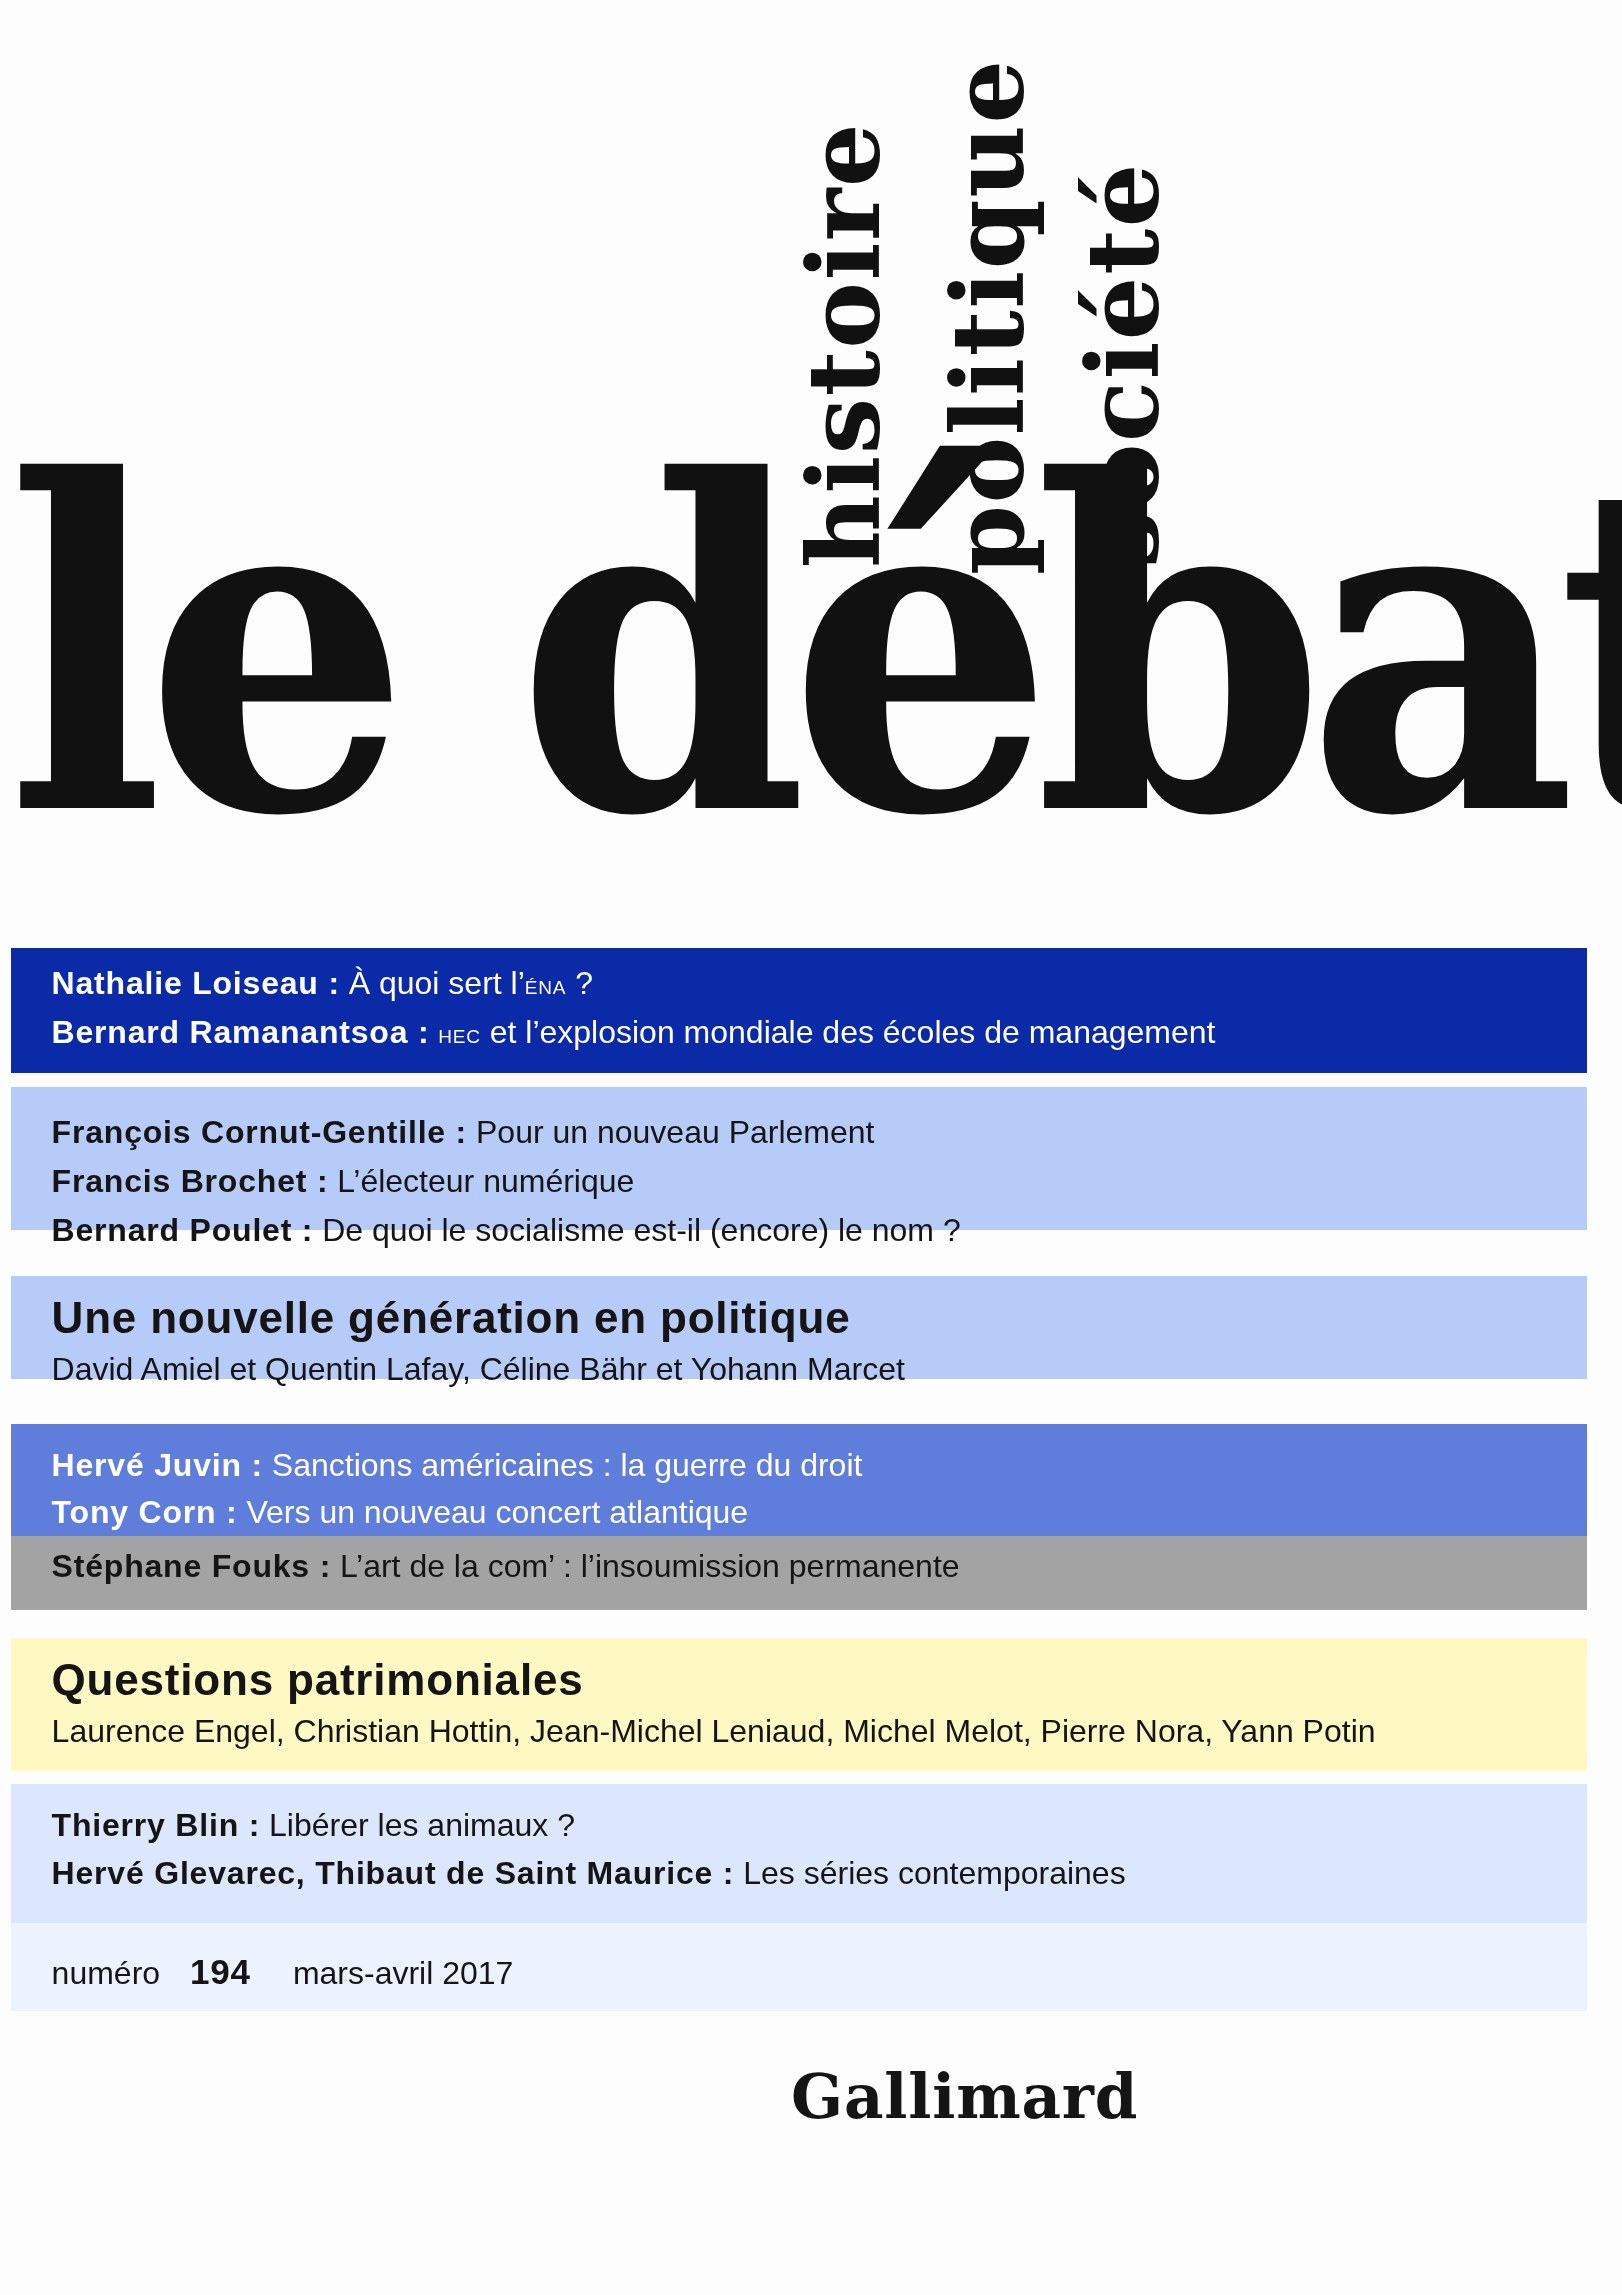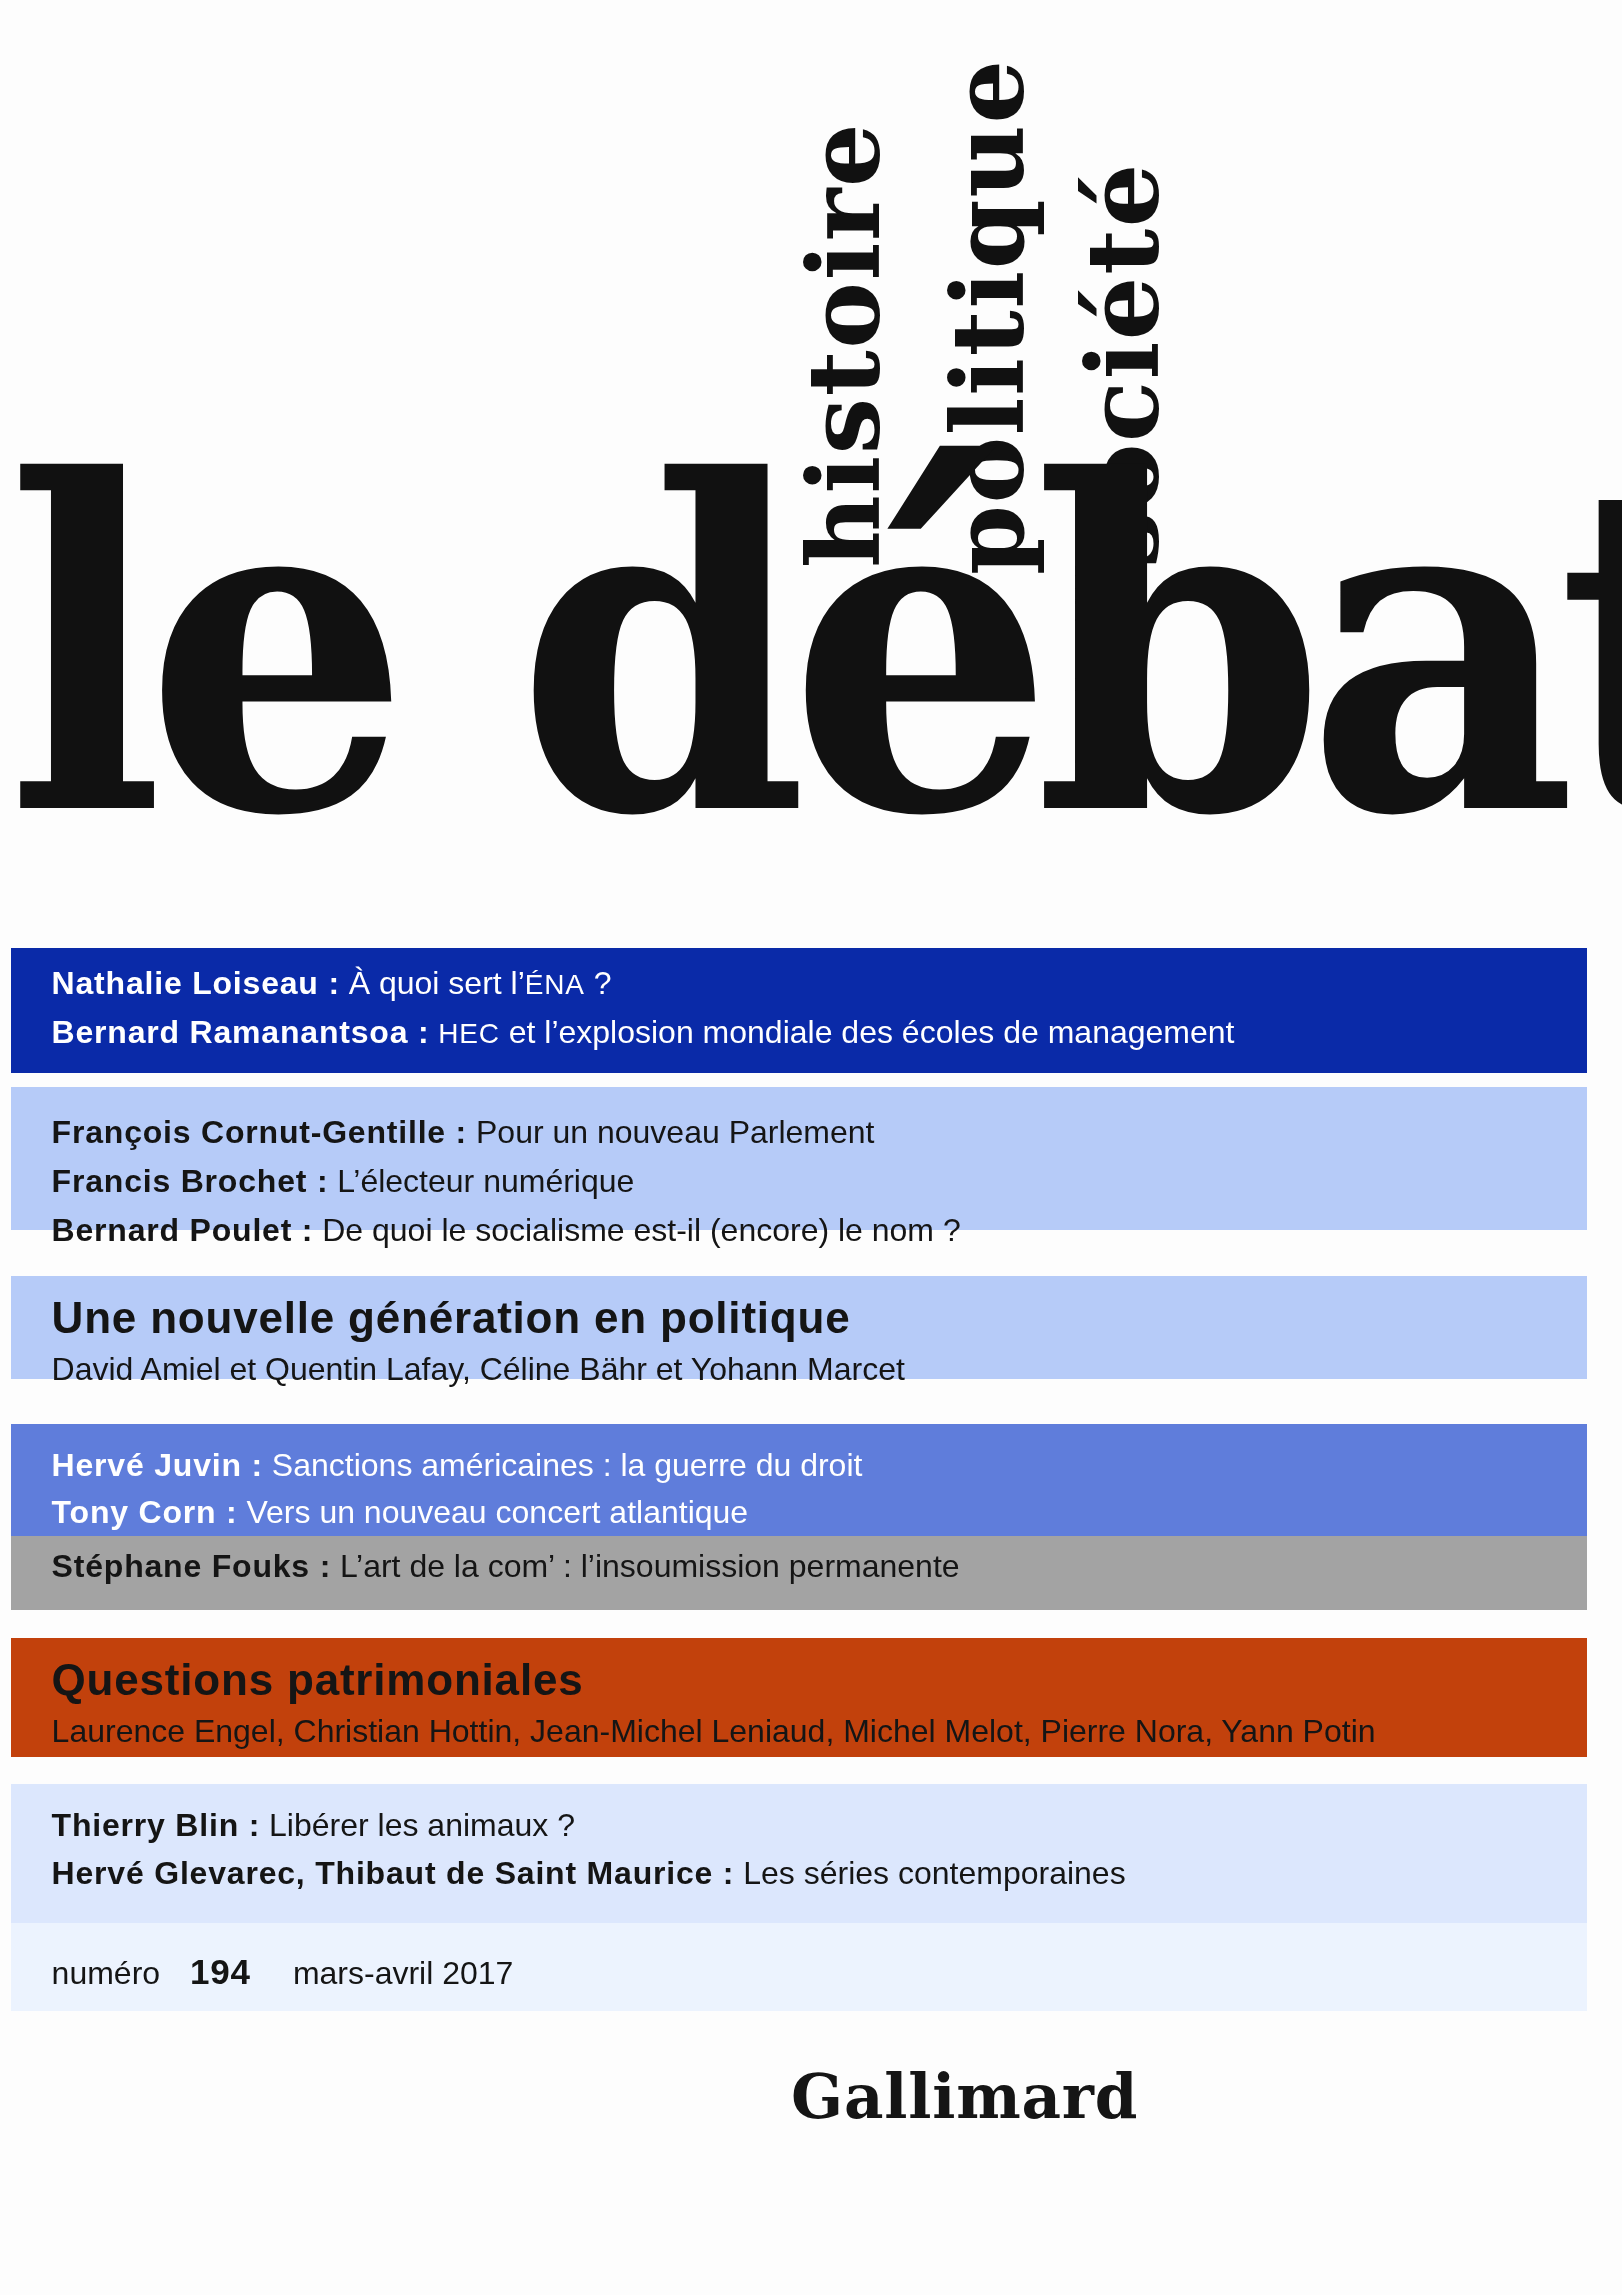--- a/index.html
+++ b/index.html
@@ -18,21 +18,21 @@
     position:absolute; font-family:"DejaVu Serif", serif; font-weight:bold;
     font-size:100px; line-height:1; color:#111; white-space:nowrap;
     transform:rotate(-90deg); transform-origin:left top; letter-spacing:1.5px;
   }
   .band {
     position:absolute; left:10.6px; width:1576px; box-sizing:border-box;
     padding-left:41px;
   }
   .line { position:absolute; left:41px; white-space:nowrap; font-size:32px; }
   .author { font-weight:900; letter-spacing:0.8px; }
-  .sc { font-size:28px; letter-spacing:0.8px; }
+  .sc { font-size:19px; letter-spacing:0.8px; }
   .white .line { color:#fff; }
   .heading { font-weight:900; font-size:44px; letter-spacing:0.8px; }
   .numero-n { font-weight:900; font-size:35px; letter-spacing:0.8px; }
   .publisher {
     position:absolute; left:791px; top:2061px;
     font-family:"DejaVu Serif", serif; font-weight:bold; font-size:61px; color:#151515;
     letter-spacing:0.8px;
   }
 </style>
 </head>
@@ -79,21 +79,21 @@
     <span class="author">Tony Corn :</span><span> Vers un nouveau concert atlantique</span>
   </div>
 </div>
 
 <div class="band" style="top:1536px; height:74px; background:#a3a3a3;">
   <div class="line" style="top:12px;">
     <span class="author">Stéphane Fouks :</span><span> L’art de la com’ : l’insoumission permanente</span>
   </div>
 </div>
 
-<div class="band" style="top:1638px; height:119px; background:#c2410c;">
+<div class="band" style="top:1638px; height:133px; background:#fef9c3;">
   <div class="line heading" style="top:16.6px;">Questions patrimoniales</div>
   <div class="line" style="top:75px;">Laurence Engel, Christian Hottin, Jean-Michel Leniaud, Michel Melot, Pierre Nora, Yann Potin</div>
 </div>
 
 <div class="band" style="top:1784px; height:156px; background:#dce7fd;">
   <div class="line" style="top:22.6px;">
     <span class="author">Thierry Blin :</span><span> Libérer les animaux ?</span>
   </div>
   <div class="line" style="top:71px;">
     <span class="author">Hervé Glevarec, Thibaut de Saint Maurice :</span><span> Les séries contemporaines</span>

